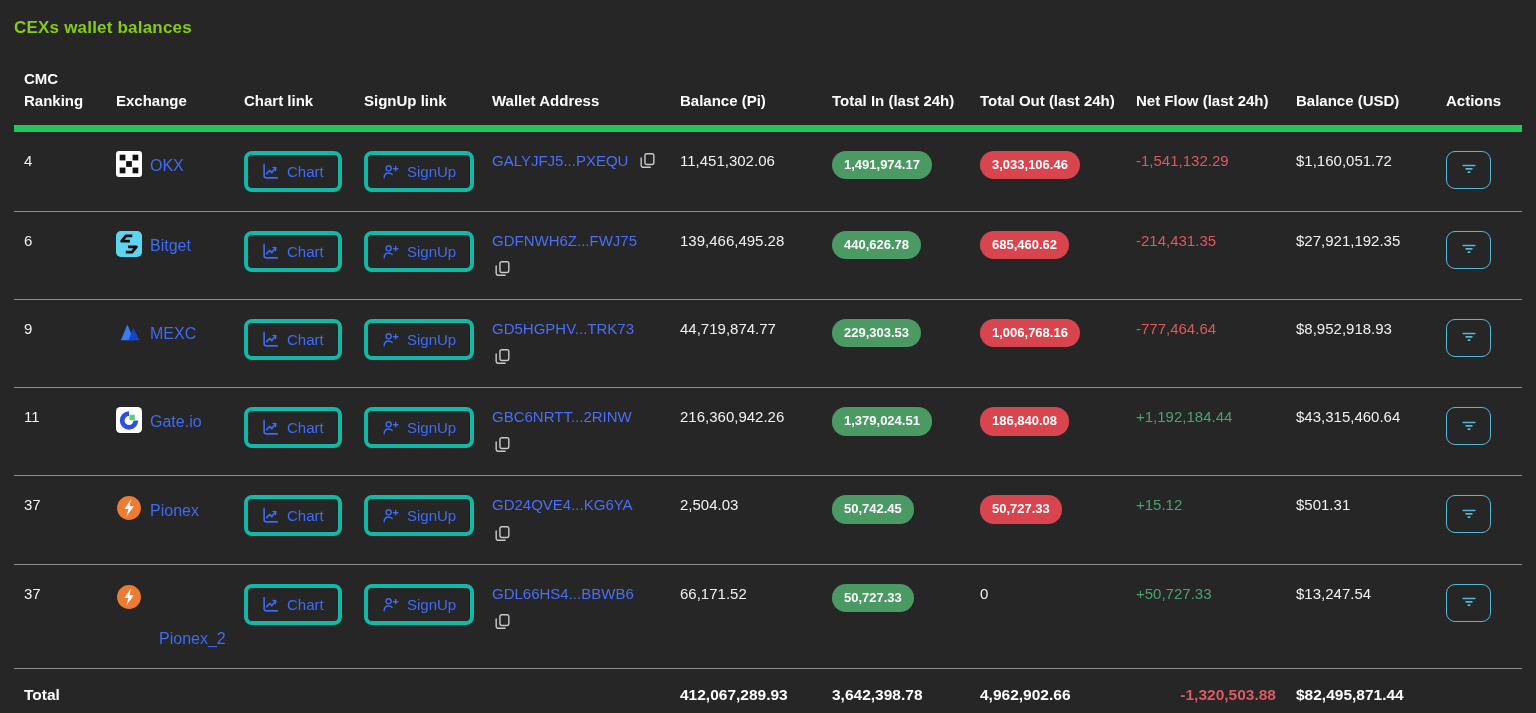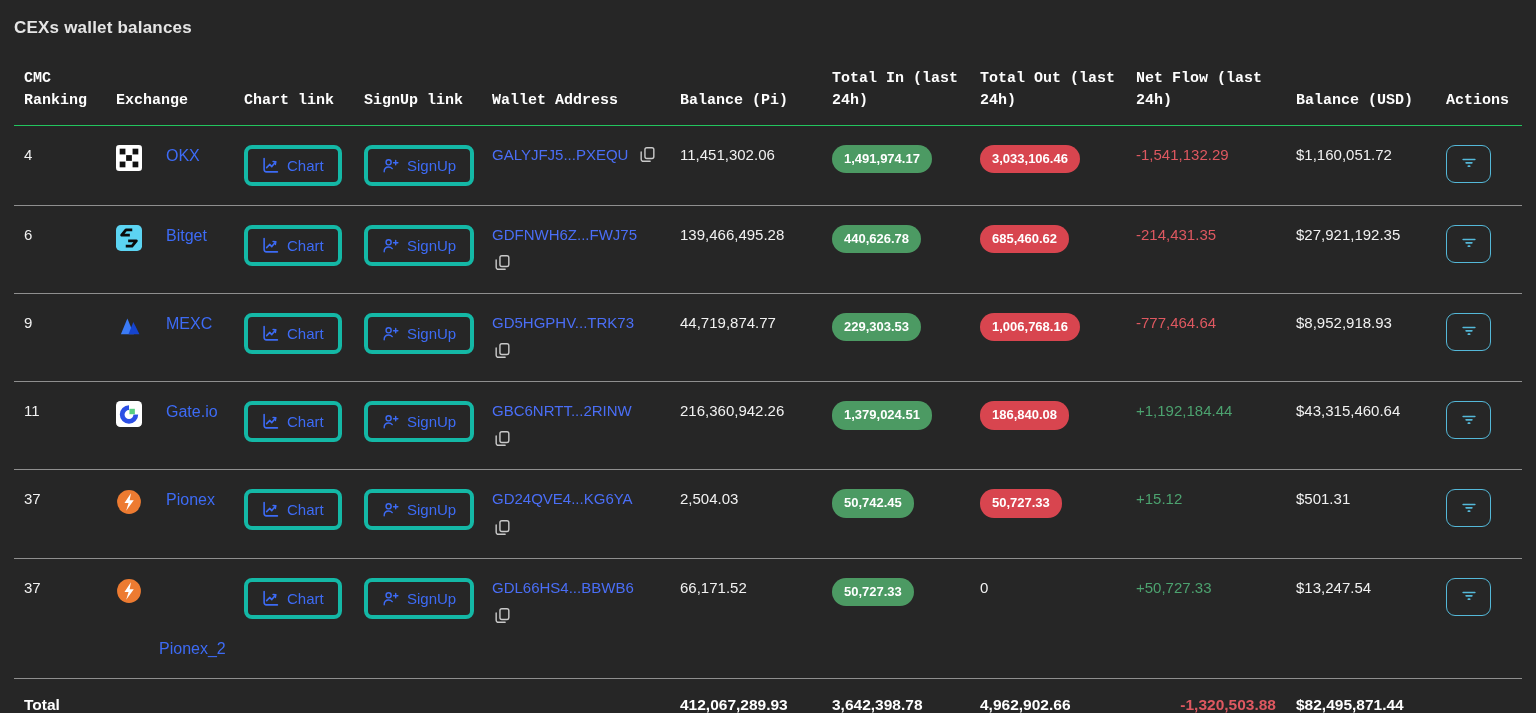--- a/index.html
+++ b/index.html
@@ -1,28 +1,28 @@
 <!DOCTYPE html>
 <html><head>
 <meta charset="utf-8">
 <style>
   html,body{margin:0;padding:0;background:#262626;color:#ededed;
     font-family:"Liberation Sans",sans-serif;}
   .page{width:1536px;min-height:713px;box-sizing:border-box;padding:12px 14px 0;}
-  .title{font-size:17px;font-weight:700;color:#e5e5e5;margin:6px 0 24px;letter-spacing:.2px;}
+  .title{font-size:17px;font-weight:700;color:#84cc16;margin:6px 0 24px;letter-spacing:.2px;}
   table{width:100%;border-collapse:collapse;table-layout:fixed;}
   th{ text-align:left;vertical-align:bottom;padding:6px 10px 13px;font-size:15px;
       font-weight:700;color:#fdfdfd;line-height:1.45;}
-  thead tr{border-bottom:1px solid #22c55e;font-family:Liberation Mono, monospace;}
+  thead tr{border-bottom:7px solid #22c55e;}
   tbody tr{border-bottom:1px solid #8f8f8f;}
   tbody td{vertical-align:top;padding:19px 10px;font-size:15px;line-height:1.35;color:#f1f1f1;}
   tfoot tr{border-bottom:1px solid #c4c4c4;}
   tfoot td{padding:17px 10px 19px;font-size:15.5px;font-weight:700;color:#fff;}
   a{text-decoration:none;}
-  .exch{display:flex;align-items:flex-start;gap:24px;color:#3d6bf5;font-size:16px;}
+  .exch{display:flex;align-items:flex-end;gap:8px;color:#3d6bf5;font-size:16px;}
   .exch.stack{flex-wrap:wrap;}
   .exch.stack .exch-name{flex-basis:100%;margin-top:10px;margin-left:43px;}
   .logo{display:inline-flex;width:26px;height:26px;flex:0 0 26px;}
   .logo svg{width:26px;height:26px;}
   .btn{display:inline-flex;align-items:center;gap:8px;background:transparent;
        border:4px solid #14b8a6;border-radius:8px;color:#3d6bf5;font-size:15px;
        font-family:inherit;padding:8px 14px;cursor:pointer;line-height:1;}
   .bicon{display:inline-flex;}
   .bicon svg{width:17px;height:17px;}
   .wallet{color:#4a6ef6;}

